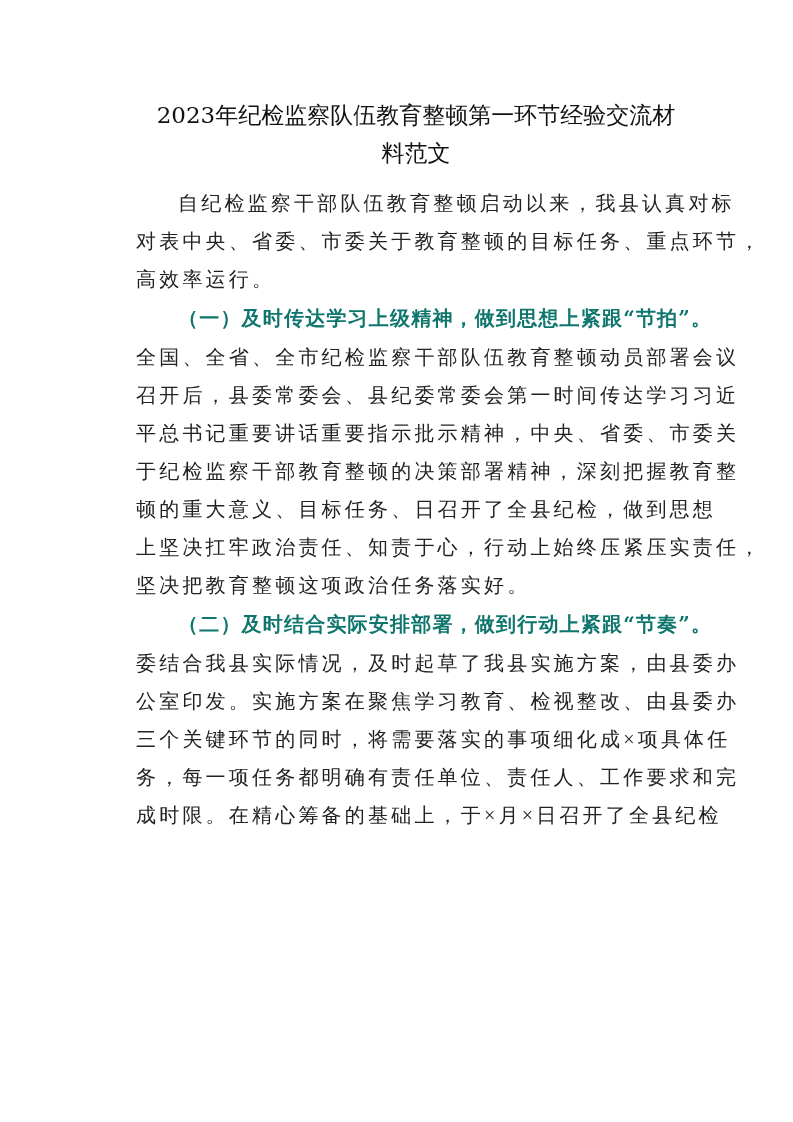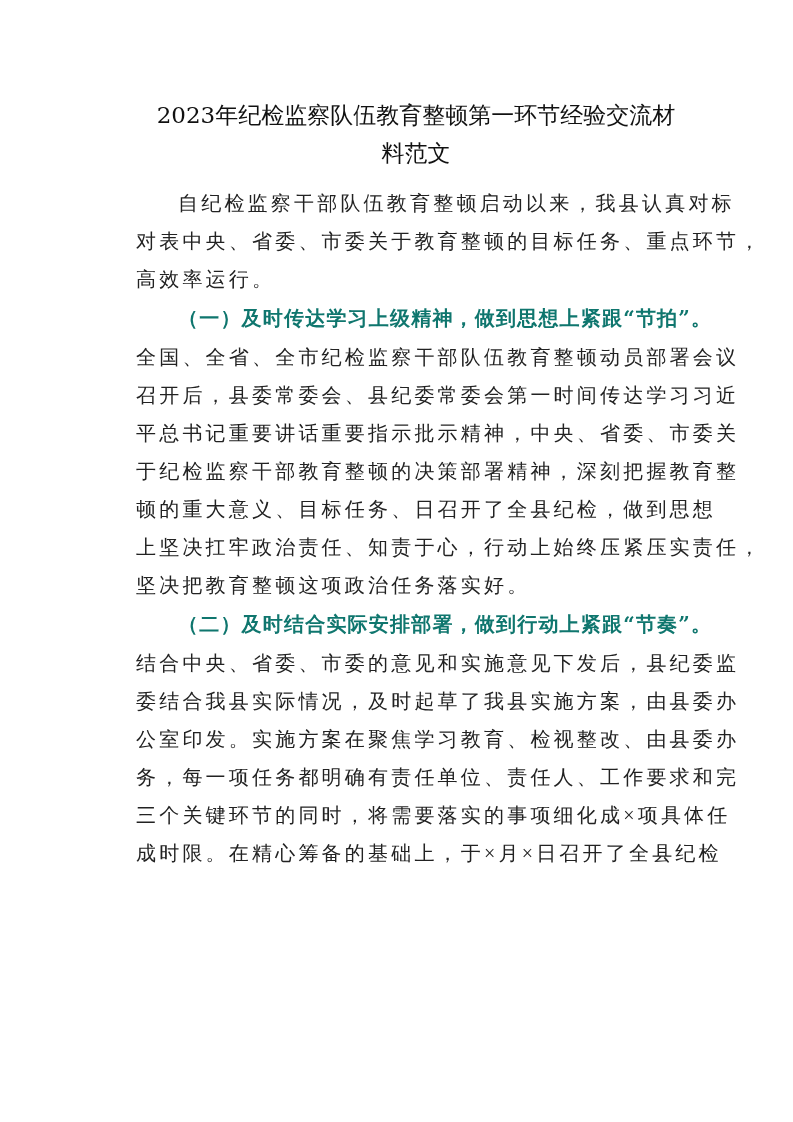--- a/index.html
+++ b/index.html
@@ -50,20 +50,19 @@
     <span class="line">召开后，县委常委会、县纪委常委会第一时间传达学习习近</span>
     <span class="line">平总书记重要讲话重要指示批示精神，中央、省委、市委关</span>
     <span class="line">于纪检监察干部教育整顿的决策部署精神，深刻把握教育整</span>
     <span class="line">顿的重大意义、目标任务、日召开了全县纪检，做到思想</span>
     <span class="line">上坚决扛牢政治责任、知责于心，行动上始终压紧压实责任，</span>
     <span class="line">坚决把教育整顿这项政治任务落实好。</span>
   </div>
 
   <div class="h2">（二）及时结合实际安排部署，做到行动上紧跟“节奏”。</div>
   <div class="para">
-    <span class="line">结合中央、省委、市委的意见和实施意见下发后，县纪委监</span>
     <span class="line">委结合我县实际情况，及时起草了我县实施方案，由县委办</span>
     <span class="line">公室印发。实施方案在聚焦学习教育、检视整改、由县委办</span>
+    <span class="line">三个关键环节的同时，将需要落实的事项细化成×项具体任</span>
     <span class="line">务，每一项任务都明确有责任单位、责任人、工作要求和完</span>
-    <span class="line">三个关键环节的同时，将需要落实的事项细化成×项具体任</span>
     <span class="line">成时限。在精心筹备的基础上，于×月×日召开了全县纪检</span>
   </div>
 </div>
 
 </body></html>

